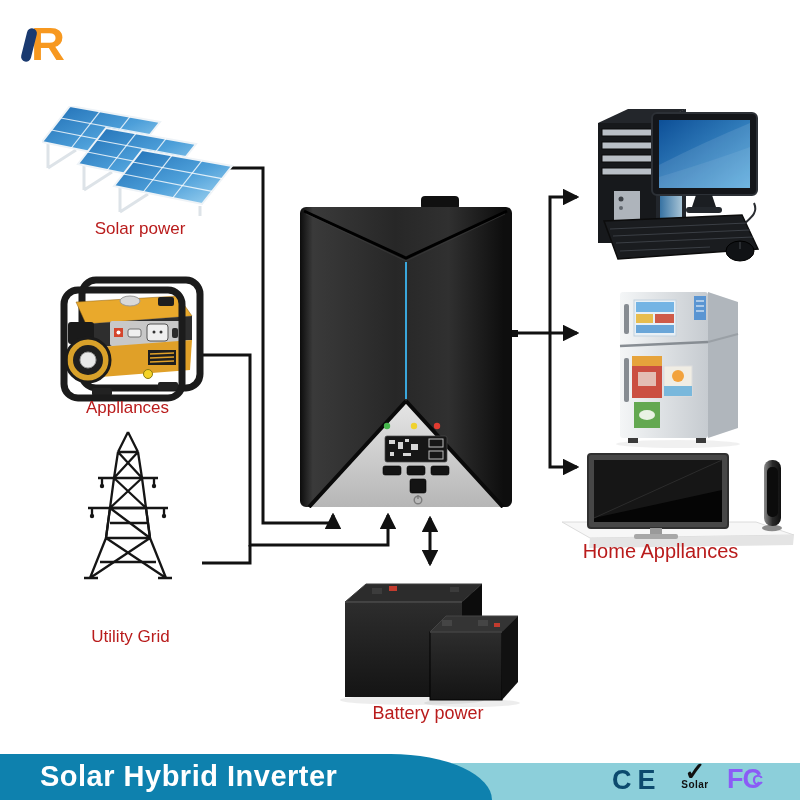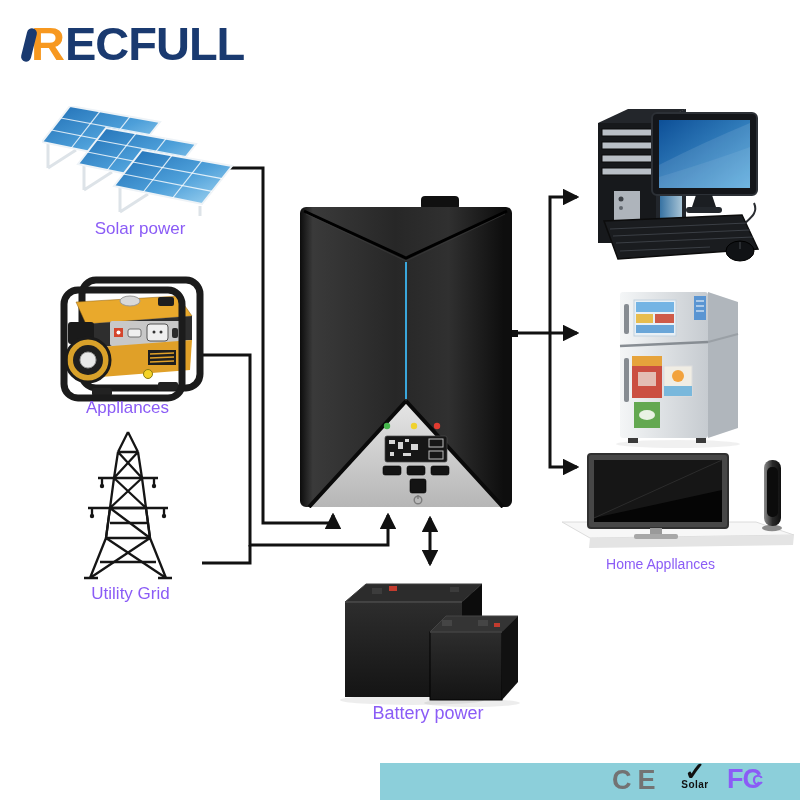--- a/index.html
+++ b/index.html
@@ -6,44 +6,43 @@
   .page{position:relative;width:800px;height:800px;background:#fff;overflow:hidden;
         font-family:"Liberation Sans",sans-serif;}
   .abs{position:absolute;}
   
   .logo{position:absolute;left:24px;top:20px;display:flex;align-items:flex-end;}
   .logo-stroke{width:10px;height:34px;background:var(--logo_navy,#1a3a70);
         border-radius:6px;transform:rotate(14deg);margin:0 -3px 5px 0;}
   .logo-r{color:var(--logo_orange,#f7981f);font-size:47px;font-weight:bold;line-height:1;}
   .logo-rest{color:var(--logo_navy,#1a3a70);font-size:47px;font-weight:bold;line-height:1;letter-spacing:-1px;}
   
-  .caption{position:absolute;font-size:17px;color:#8b5cf6;text-align:center;}
+  .caption{position:absolute;font-size:17px;color:#b91c1c;text-align:center;}
   
   .band{position:absolute;left:380px;right:0;top:763px;bottom:0;background:var(--banner_light,#8ccfda);}
   .banner-main{position:absolute;left:0;top:754px;bottom:0;width:492px;
         background:var(--banner_dark,#0e81ae);border-top-right-radius:110px 50px;}
   .banner-title{position:absolute;left:40px;top:6px;color:#fff;font-size:29px;font-weight:bold;letter-spacing:.5px;}
   .cert-ce{position:absolute;left:612px;top:765px;font-size:27px;font-weight:bold;
-        letter-spacing:6px;color:#737373;}
+        letter-spacing:6px;color:#0c4a6e;}
   .cert-rohs{position:absolute;left:672px;top:759px;width:46px;text-align:center;color:#111;}
   .cert-rohs .check{display:block;font-size:25px;font-weight:900;line-height:1;}
   .cert-rohs .rohs-text{display:block;font-size:10px;font-weight:bold;margin-top:-5px;letter-spacing:.5px;}
   .cert-fc{position:absolute;left:727px;top:764px;font-size:27px;font-weight:bold;color:#8b5cf6;letter-spacing:-1px;}
   .cert-fc .fc-inner{position:absolute;right:-1px;top:7px;font-size:15px;font-weight:bold;}
   svg{display:block;}
 </style>
 </head>
 <body>
 
 <div class="page">
 
   <div class="logo">
     <span class="logo-stroke"></span>
     <span class="logo-r">R</span>
-    <span class="logo-rest">ECFULL</span>
   </div>
 
   <svg class="abs" style="left:0;top:0" width="800" height="800" viewBox="0 0 800 800">
     <defs>
       <marker id="arr" viewBox="0 0 10 10" refX="8.5" refY="5" markerWidth="5.5" markerHeight="5.5" orient="auto-start-reverse">
         <path d="M0,0 L10,5 L0,10 Z" fill="var(--connector,#111)"></path>
       </marker>
     </defs>
     <g stroke="var(--connector,#111)" stroke-width="3" fill="none">
       <path d="M207,168 H263 V523 H333 V515" marker-end="url(#arr)"></path>
@@ -127,21 +126,21 @@
       <path d="M30,108 H74"></path>
       <path d="M30,108 L14,148 M74,108 L90,148 M30,108 L90,148 M74,108 L14,148"></path>
       <path d="M24,132 H80"></path>
       <path d="M8,148 H22 M82,148 H96"></path>
     </g>
     <circle cx="26" cy="56" r="2.2" fill="#151515"></circle>
       <circle cx="78" cy="56" r="2.2" fill="#151515"></circle>
     <circle cx="16" cy="86" r="2.2" fill="#151515"></circle>
       <circle cx="88" cy="86" r="2.2" fill="#151515"></circle>
   </svg>
-  <div class="caption" style="left:48px;top:584px;width:165px">Utility Grid</div>
+  <div class="caption" style="left:48px;top:627px;width:165px">Utility Grid</div>
 
   <svg class="abs" style="left:299px;top:196px" width="215" height="312" viewBox="0 0 215 312">
     <defs>
       <linearGradient id="invBody" x1="0" y1="0" x2="1" y2="0">
         <stop offset="0" stop-color="#0c0c0c"></stop>
           <stop offset=".06" stop-color="#3a3a3a"></stop>
         <stop offset=".45" stop-color="#272727"></stop>
           <stop offset=".7" stop-color="#303030"></stop>
         <stop offset=".96" stop-color="#0e0e0e"></stop>
       </linearGradient>
@@ -301,23 +300,26 @@
     <rect x="30" y="8" width="140" height="74" rx="3" fill="#474747" stroke="#303030" stroke-width="2"></rect>
     <rect x="36" y="14" width="128" height="62" fill="#050505"></rect>
     <polygon points="36,14 164,14 164,44 36,72" fill="#161616"></polygon>
     <line x1="36" y1="72" x2="164" y2="14" stroke="#2c2c2c" stroke-width="1"></line>
     <rect x="92" y="82" width="12" height="6" fill="#9a9a9a"></rect>
     <rect x="76" y="88" width="44" height="5" rx="2" fill="#a8a8a8"></rect>
     <ellipse cx="214" cy="82" rx="10" ry="3.2" fill="#8a8a8a"></ellipse>
     <rect x="206" y="14" width="17" height="66" rx="8" fill="url(#spk)"></rect>
     <rect x="209" y="21" width="11" height="50" rx="5" fill="#0c0c0c"></rect>
   </svg>
-  <div class="caption" style="left:568px;top:556px;width:185px;font-size:14px">Home Appllances</div>
+  <div class="caption" style="left:568px;top:540px;width:185px;font-size:20px">Home Appllances</div>
 
   <div class="band"></div>
+  <div class="banner-main">
+    <span class="banner-title">Solar Hybrid Inverter</span>
+  </div>
   <span class="cert-ce">CE</span>
   <span class="cert-rohs">
     <span class="check">✓</span>
     <span class="rohs-text">Solar</span>
   </span>
   <span class="cert-fc">
     <span>FC</span>
     <span class="fc-inner">C</span>
   </span>
 

